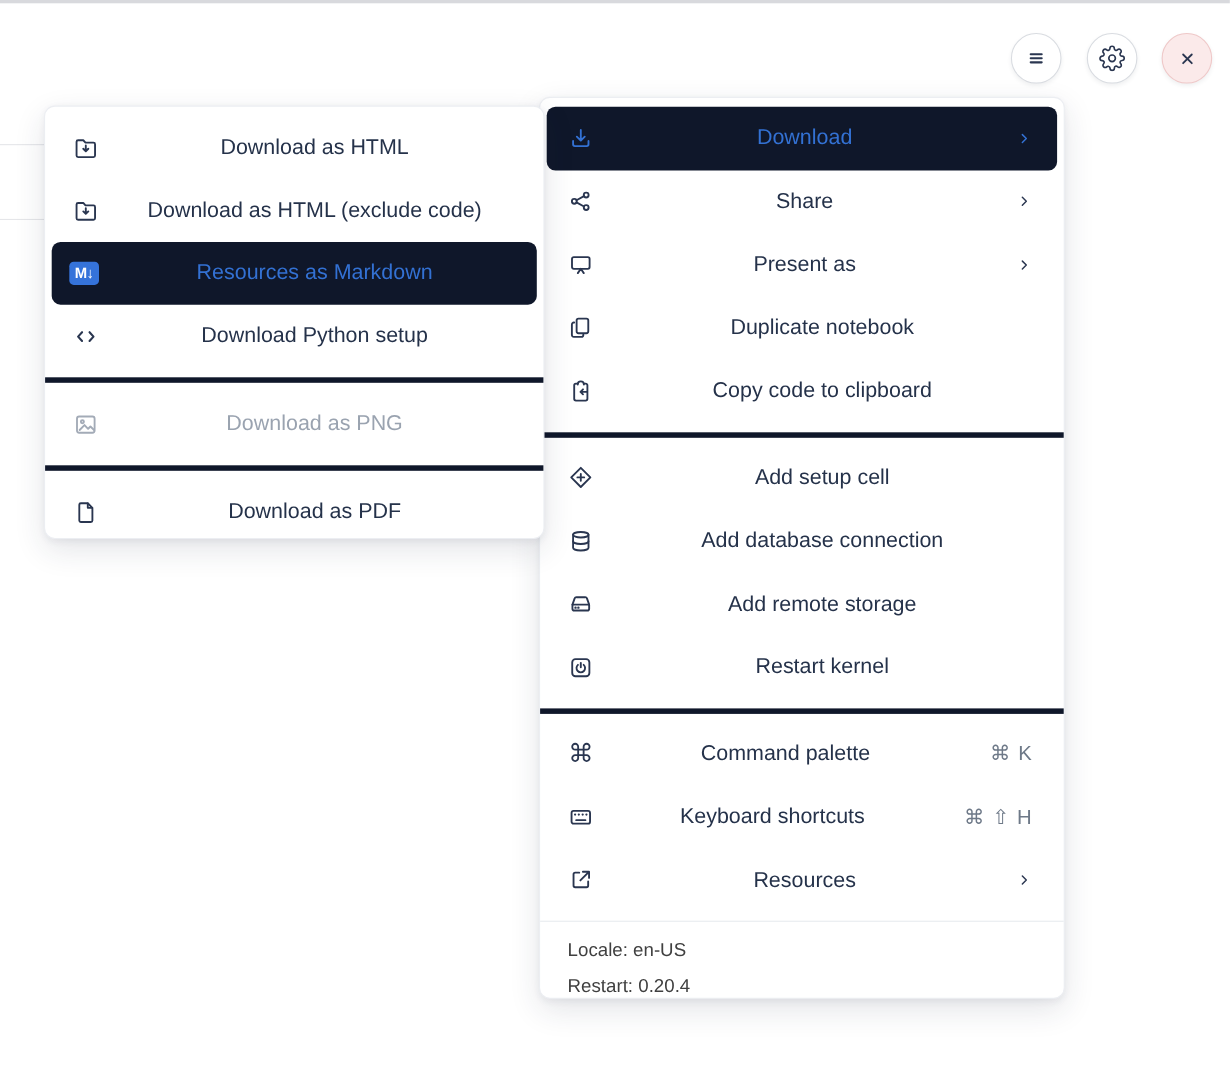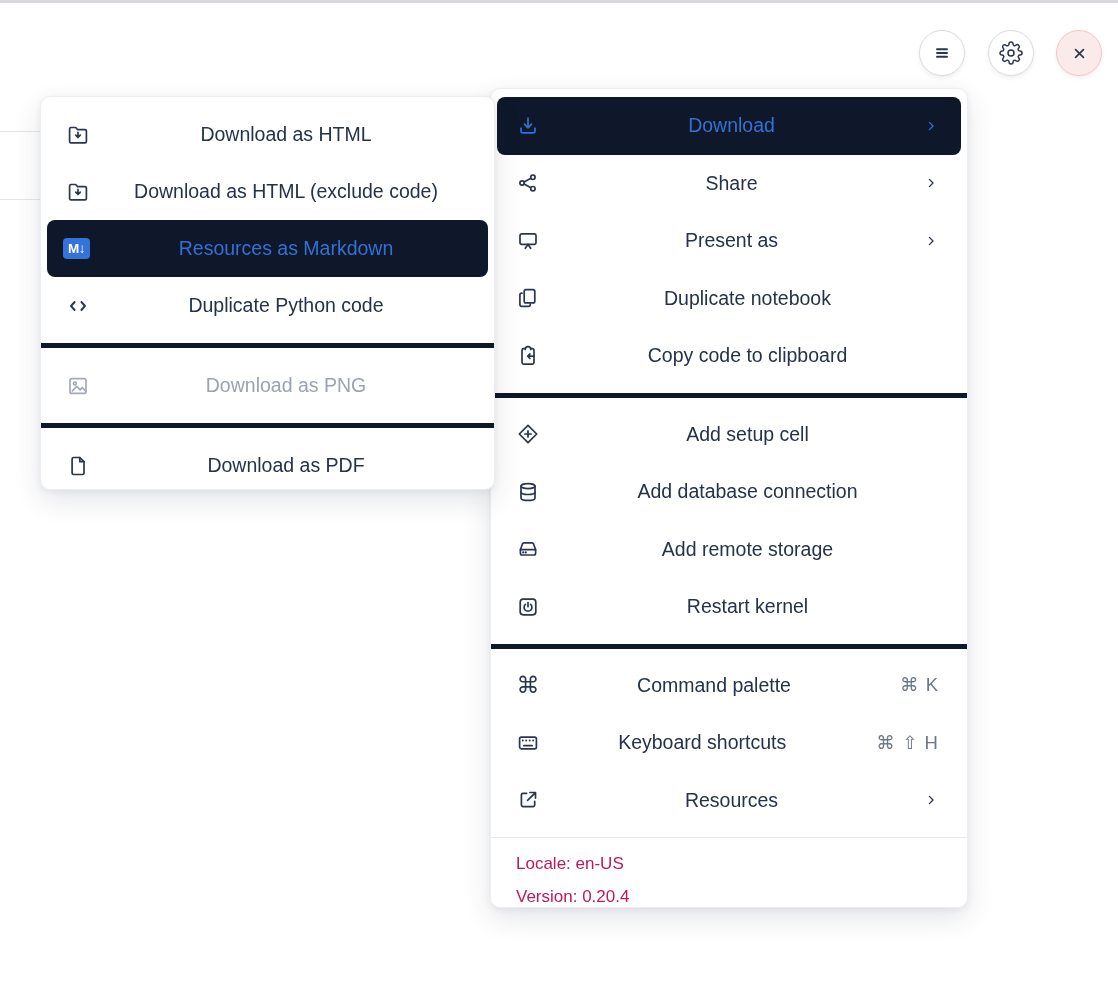--- a/index.html
+++ b/index.html
@@ -63,21 +63,21 @@
     background:#3573da;color:#ffffff;font-weight:bold;font-size:13.5px;
     letter-spacing:-0.5px;
   }
 
   .chevron{width:16px;height:16px;color:#2a3650;flex:0 0 16px;}
   .chevron svg{width:16px;height:16px;display:block;}
   .shortcut{color:#6e7988;font-size:18.5px;letter-spacing:1px;margin-left:12px;}
 
   .menu-footer{
     border-top:1px solid #e8ebef;margin-top:auto;
-    padding:9px 25px 6px;color:#be185d;font-size:17px;line-height:33px;
+    padding:9px 25px 6px;color:#404040;font-size:17px;line-height:33px;
   }
 </style>
 </head>
 <body>
 
 <div class="top-strip"></div>
 <div class="bg-line l1"></div>
 <div class="bg-line l2"></div>
 
 <div class="round-btn" id="btn-menu">
@@ -128,21 +128,21 @@
           <span class="md-badge">M↓</span>
         </span>
         <span class="label">Resources as Markdown</span>
       </div>
       <div class="menu-row">
         <span class="icon">
           <svg viewBox="0 0 24 24" fill="none" stroke="currentColor" stroke-width="1.9" stroke-linecap="round" stroke-linejoin="round">
             <path d="M8.6 8 5 12l3.6 4M15.4 8 19 12l-3.6 4"></path>
           </svg>
         </span>
-        <span class="label">Duplicate Python code</span>
+        <span class="label">Download Python setup</span>
       </div>
     </div>
     <div class="menu-section">
       <div class="menu-row disabled">
         <span class="icon">
           <svg viewBox="0 0 24 24" fill="none" stroke="currentColor" stroke-width="1.7" stroke-linecap="round" stroke-linejoin="round">
             <rect x="4" y="4.6" width="16" height="14.8" rx="2"></rect>
             <circle cx="8.9" cy="9.4" r="1.4"></circle>
             <path d="M6.4 16.9l4.4-4.5 3.3 3.4 2.1-2.1 3.3 3.2"></path>
           </svg>
@@ -301,15 +301,15 @@
           <span class="chevron">
             <svg viewBox="0 0 24 24" fill="none" stroke="currentColor" stroke-width="2" stroke-linecap="round" stroke-linejoin="round">
               <path d="M9.6 6.6 15 12l-5.4 5.4"></path>
             </svg>
           </span>
         </div>
       </div>
     </div>
   <div class="menu-footer">
     <div>Locale: en-US</div>
-    <div>Version: 0.20.4</div>
+    <div>Restart: 0.20.4</div>
   </div>
 </nav>
 
 </body></html>

